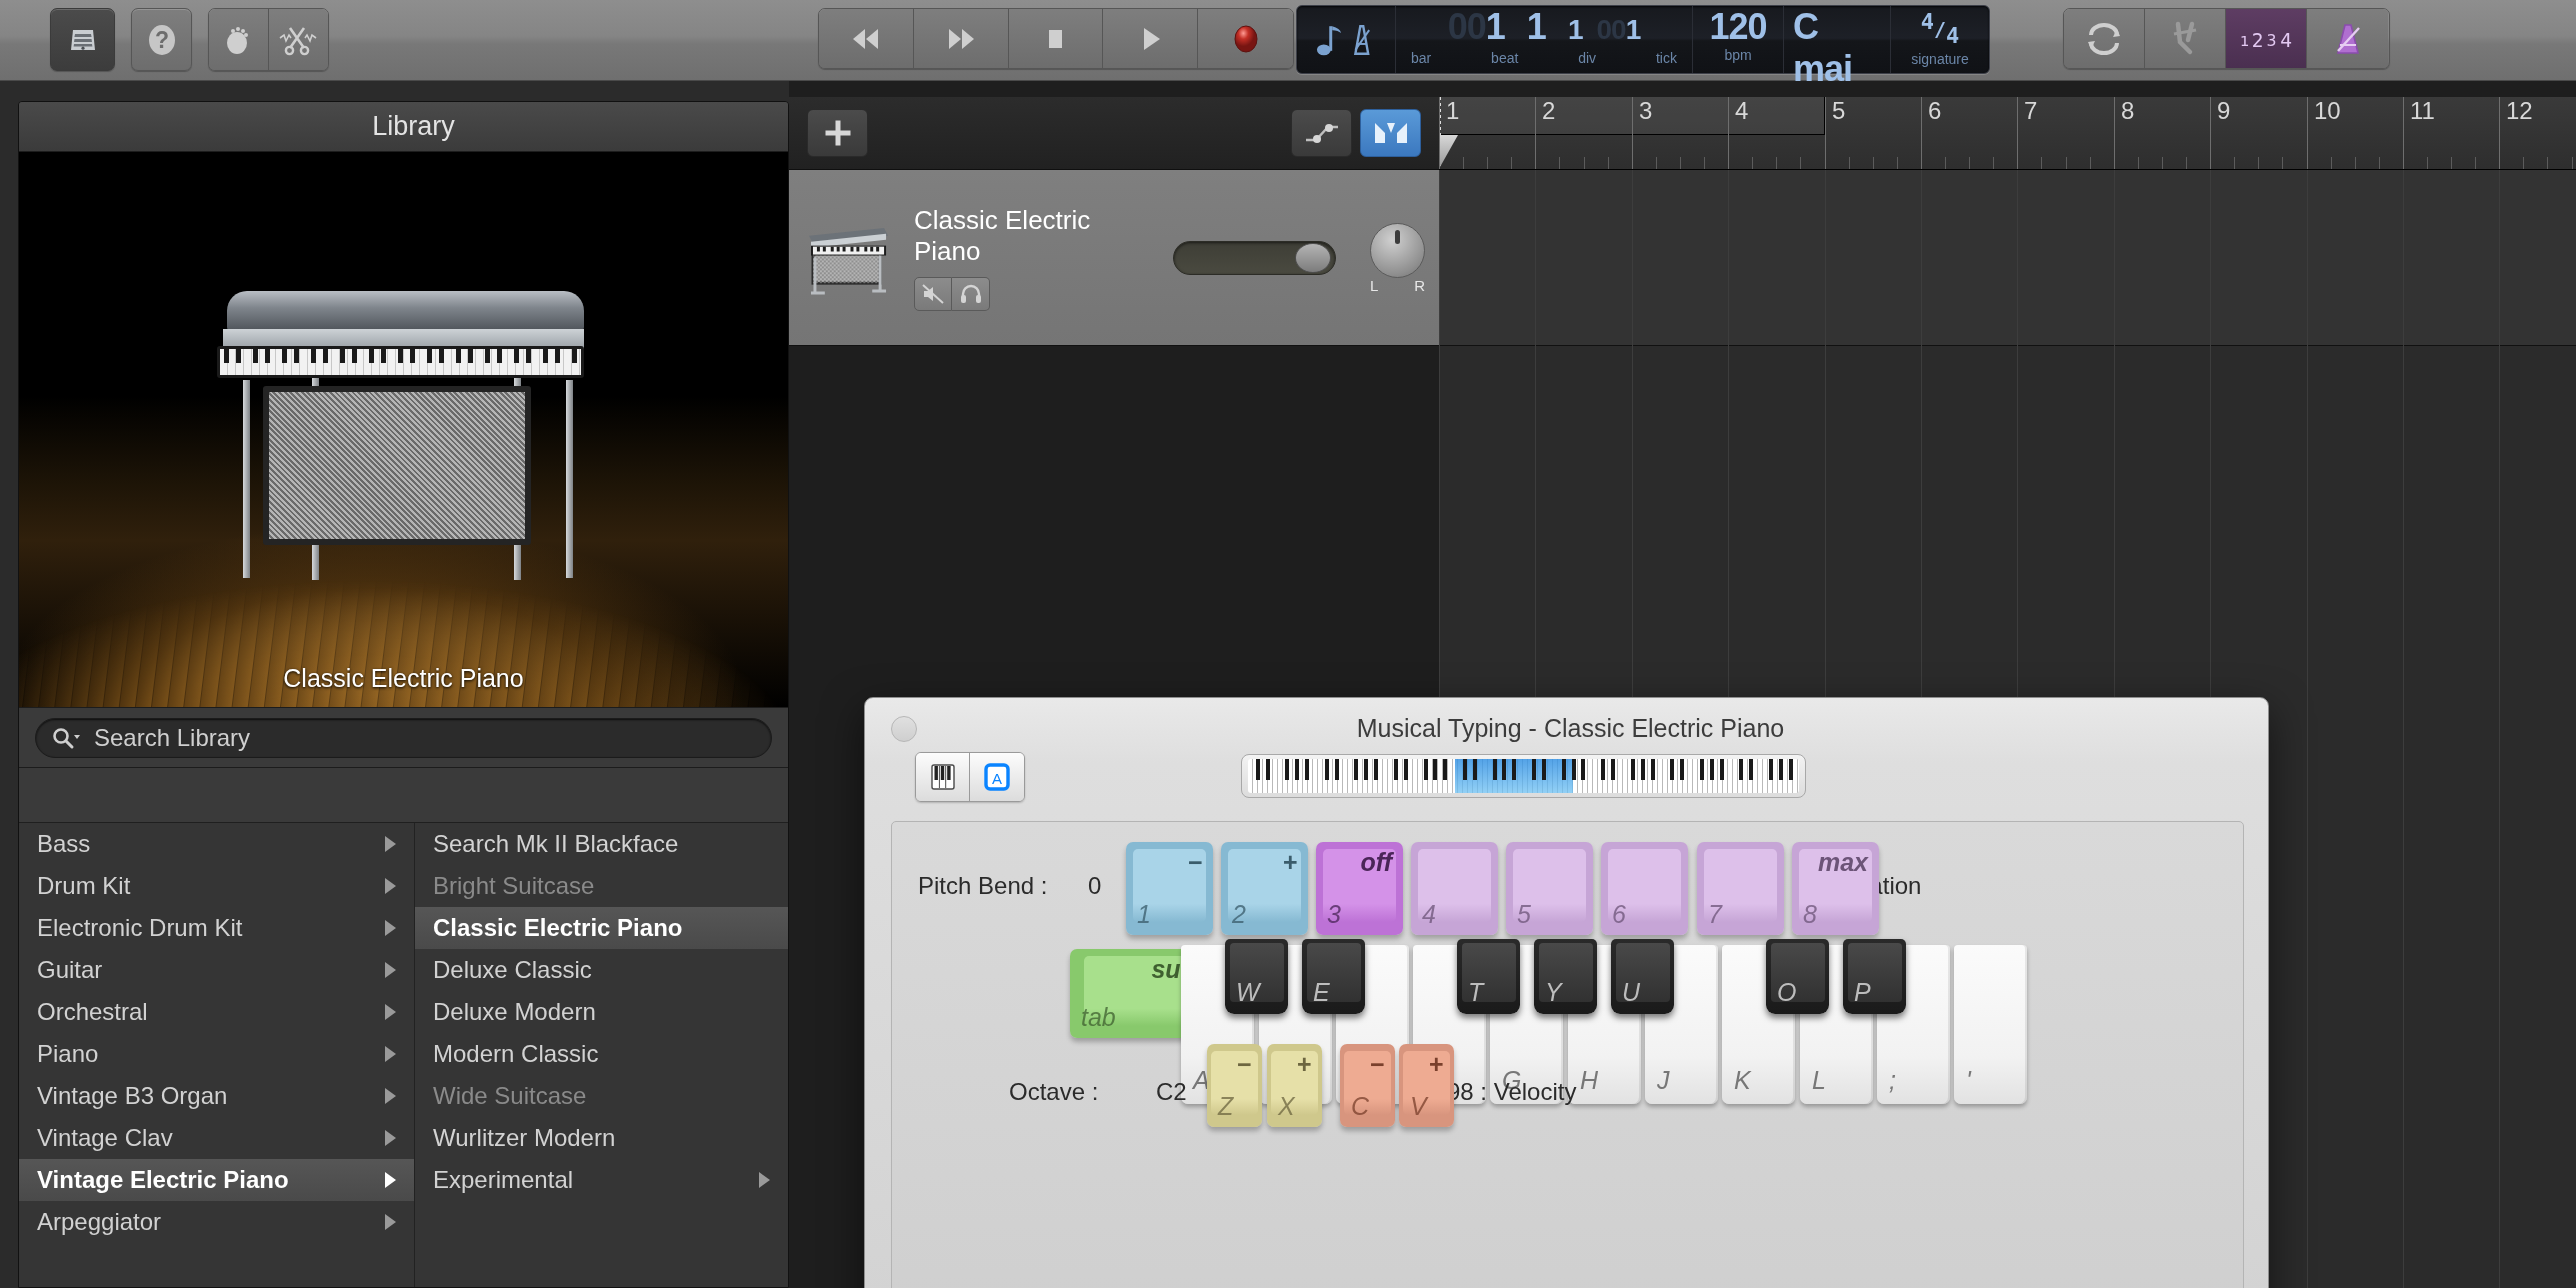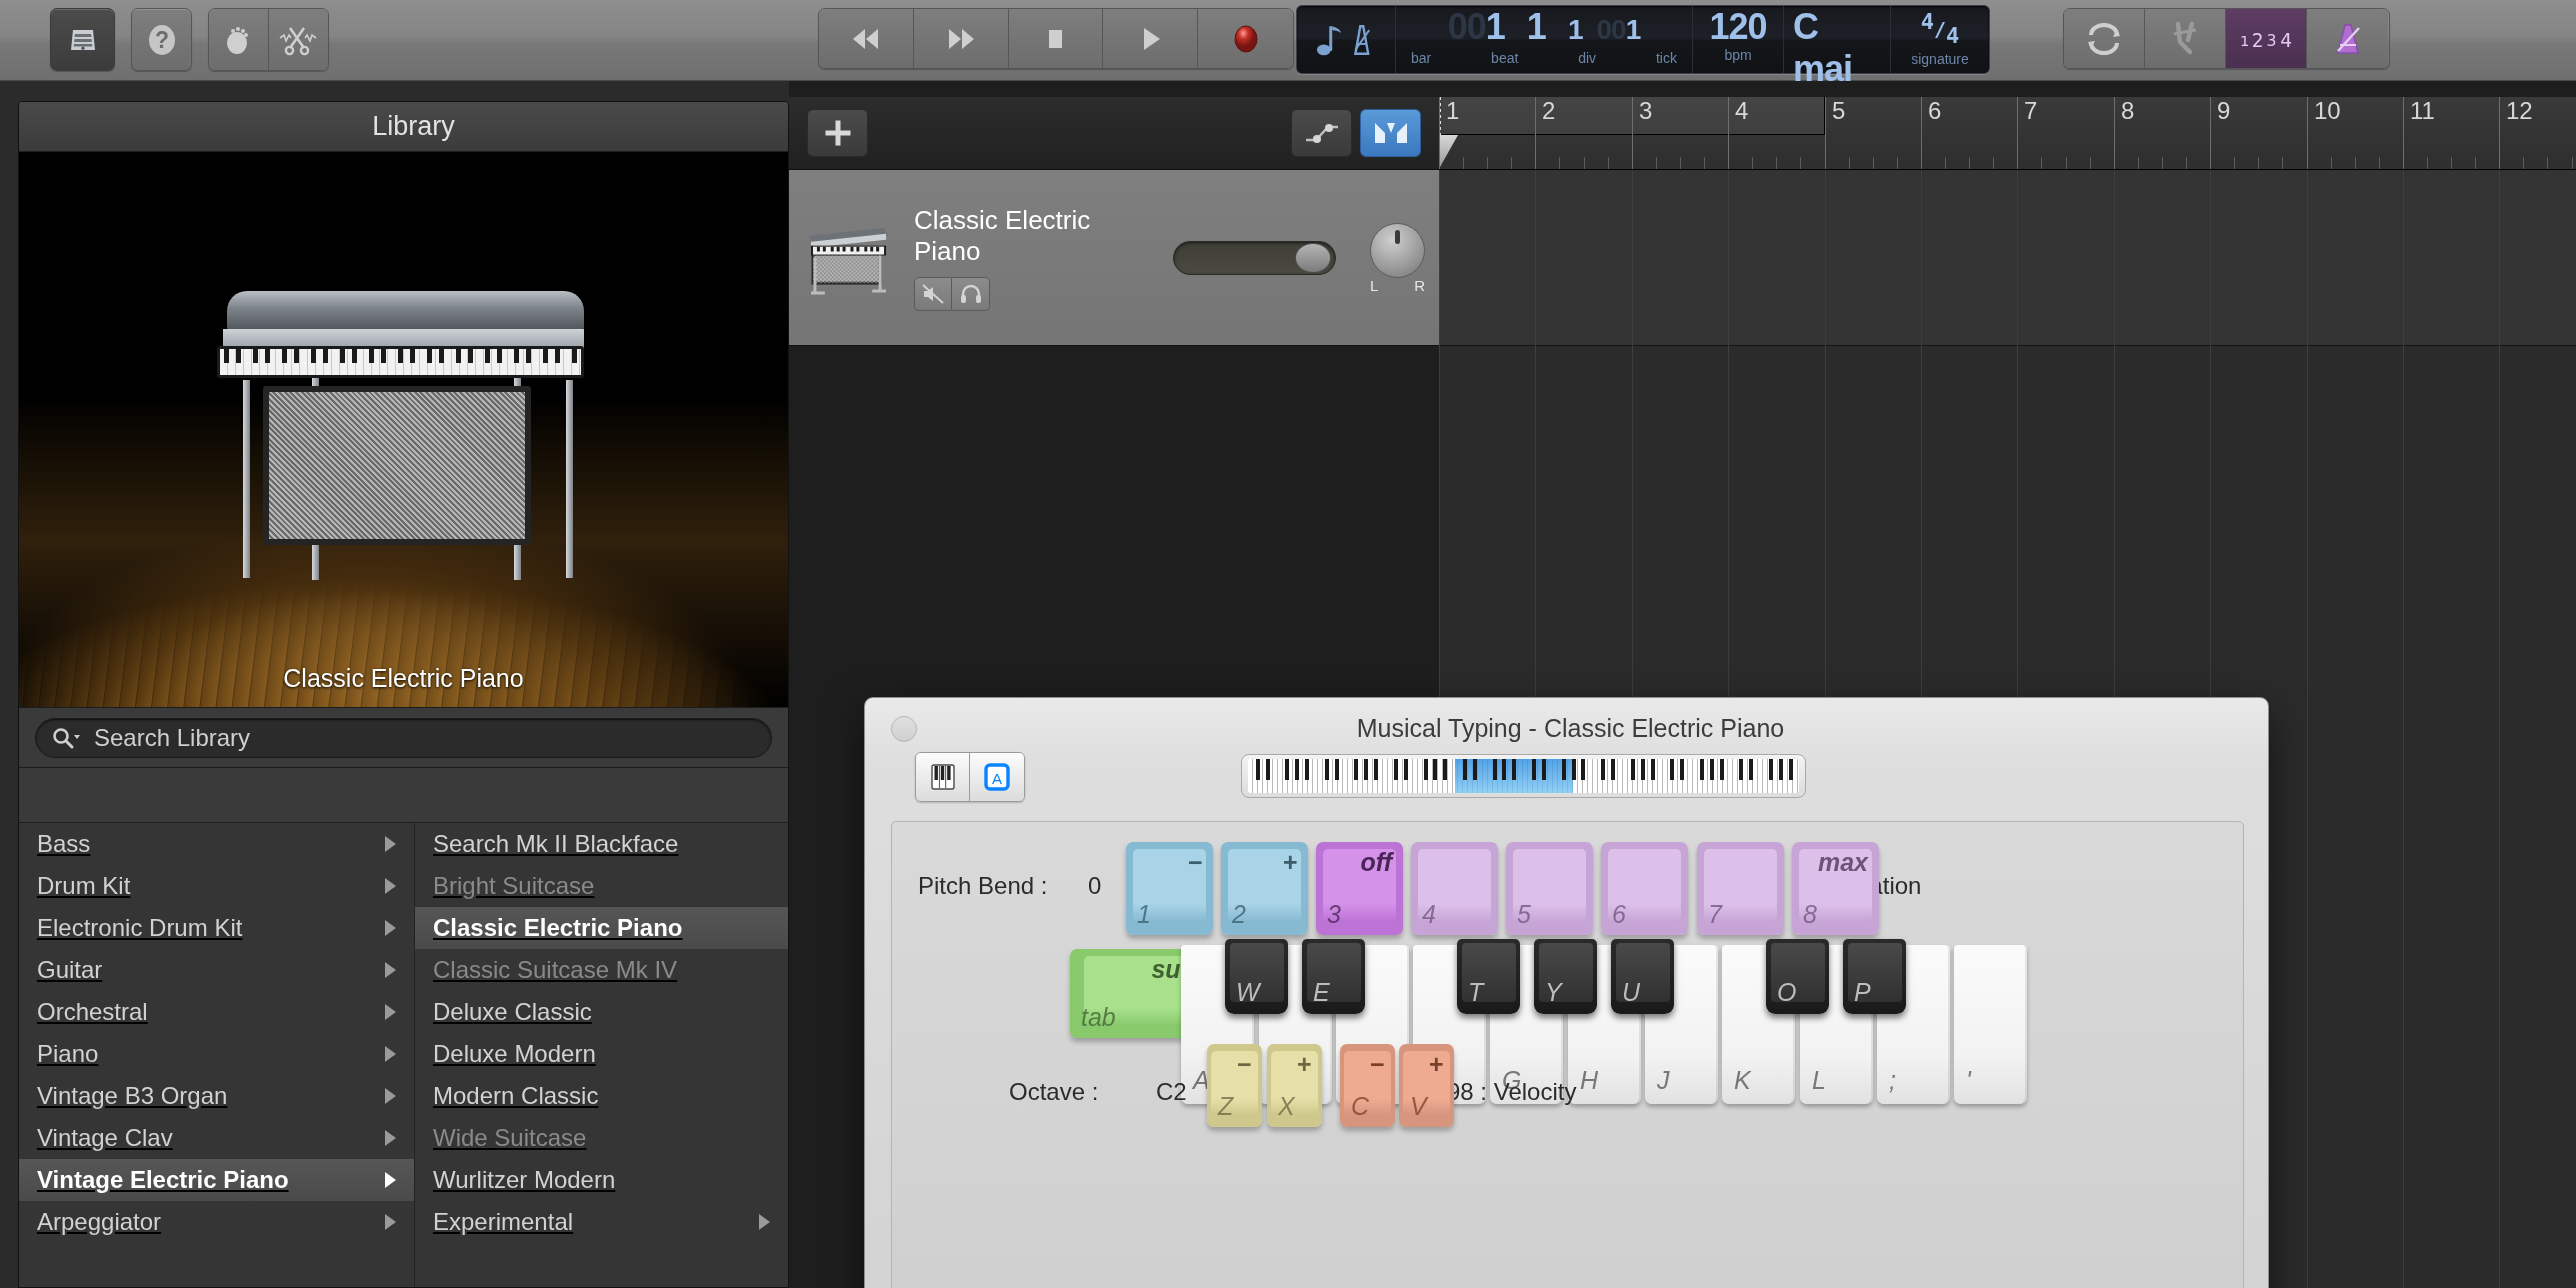--- a/index.html
+++ b/index.html
@@ -88,21 +88,21 @@
   .ep-leg{ position:absolute; width:7px; background:linear-gradient(90deg,#d6d9dc,#7e8286); }
   #lib-art-label{ position:absolute; left:0; bottom:14px; width:100%; text-align:center;
      color:#fff; font-size:25px; text-shadow:0 1px 3px #000;}
   #lib-search-wrap{ height:61px; background:#3a3a3a; border-top:1px solid #1c1c1c;
      border-bottom:1px solid #1c1c1c; display:flex; align-items:center; padding:0 16px;}
   #lib-search{ flex:1; height:40px; border-radius:20px; background:#2b2b2b;
      border:1px solid #1b1b1b; box-shadow: inset 0 1px 2px rgba(0,0,0,.7);
      display:flex; align-items:center; padding:0 14px;}
   #lib-search-text{ color:#cfcfcf; font-size:24px; margin-left:14px;}
   #lib-spacer{height:55px; background:#3a3a3a; border-bottom:1px solid #1f1f1f;}
-  #lib-cols{ display:flex; height:calc(100% - 50px - 555px - 61px - 55px);text-decoration:underline;}
+  #lib-cols{ display:flex; height:calc(100% - 50px - 555px - 61px - 55px);}
   .lib-col{ background:#353535; overflow:hidden; position:relative;}
   #lib-col-left{ width:396px; border-right:1px solid #222;}
   #lib-col-right{ flex:1;}
   .lib-row{ height:42px; display:flex; align-items:center; padding:0 18px;
      color:#d2d2d2; font-size:24px; justify-content:space-between;}
   .lib-row.dimmed{ color:#8a8a8a;}
   .lib-row.selected{ background:linear-gradient(180deg,#565656,#4a4a4a); color:#fff; font-weight:bold;}
   .lib-arrow{ width:0;height:0;border-left:11px solid #9a9a9a;
      border-top:8px solid transparent;border-bottom:8px solid transparent;}
   .lib-row.selected .lib-arrow{ border-left-color:#fff;}
@@ -448,23 +448,20 @@
         </div>
       <div class="lib-col" id="lib-col-right">
           <div class="lib-row">
             <span>Search Mk II Blackface</span>
           </div>
           <div class="lib-row dimmed">
             <span>Bright Suitcase</span>
           </div>
           <div class="lib-row selected">
             <span>Classic Electric Piano</span>
-          </div>
-          <div class="lib-row dimmed">
-            <span>Classic Suitcase Mk IV</span>
           </div>
           <div class="lib-row">
             <span>Deluxe Classic</span>
           </div>
           <div class="lib-row">
             <span>Deluxe Modern</span>
           </div>
           <div class="lib-row">
             <span>Modern Classic</span>
           </div>

